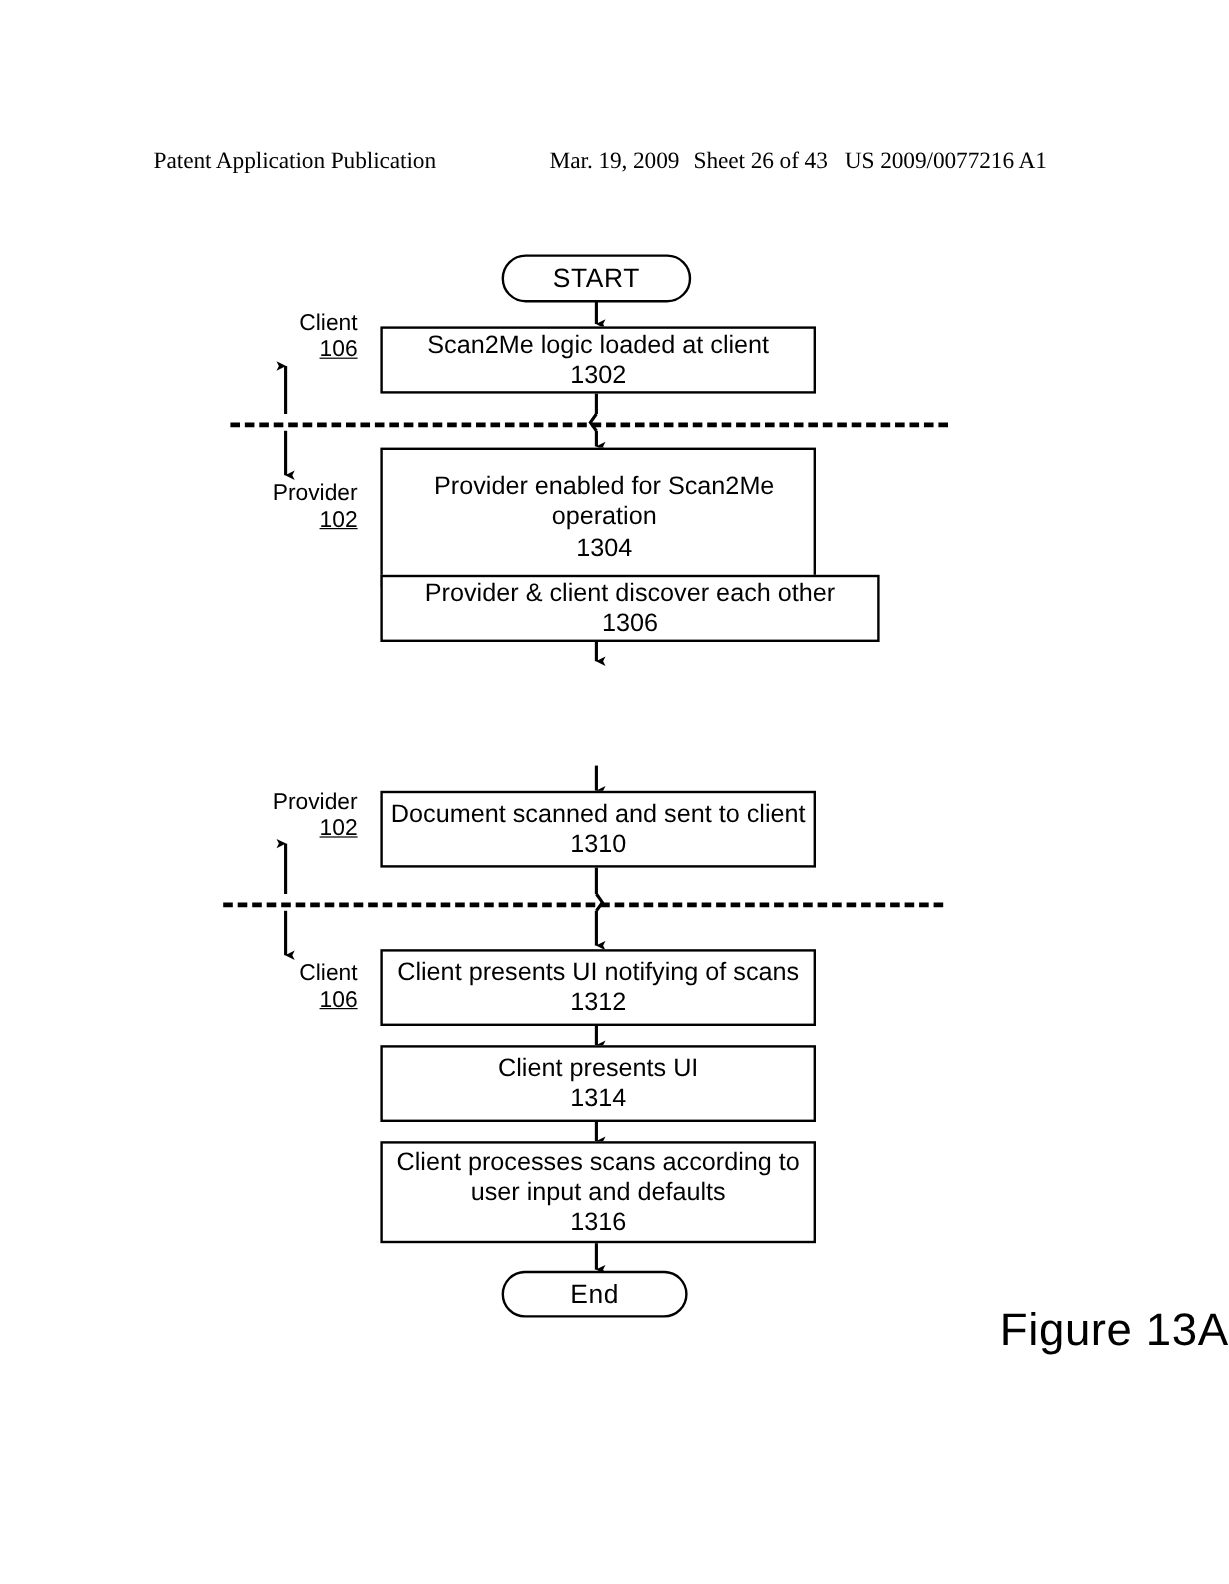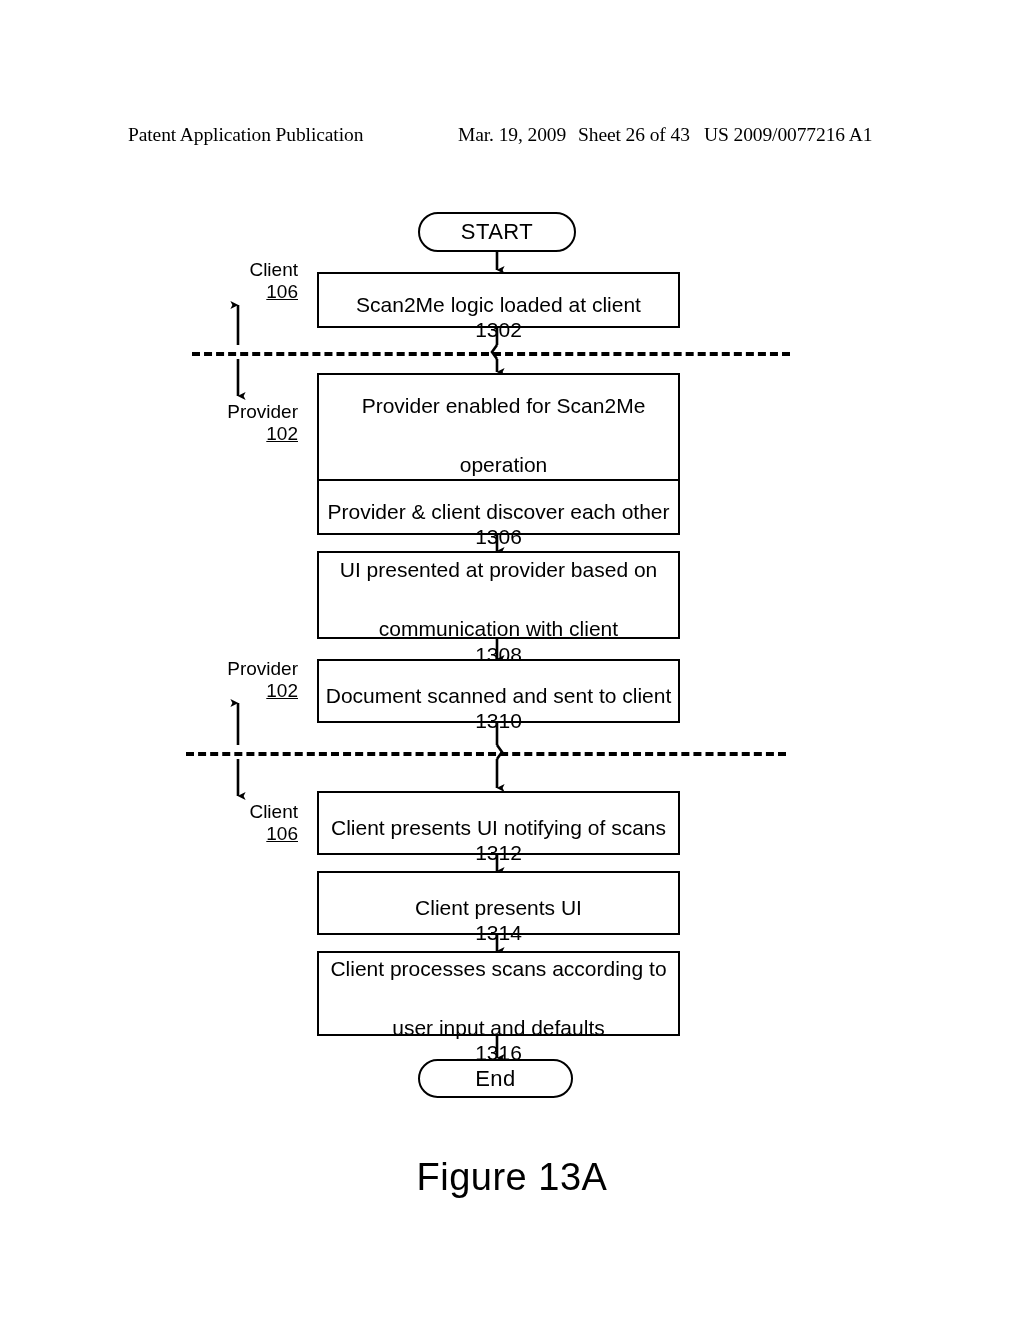--- a/index.html
+++ b/index.html
@@ -80,21 +80,21 @@
     background: #fff;
     display: flex;
     flex-direction: column;
     align-items: center;
     justify-content: center;
     font-size: 21px;
     line-height: 1.20;
     text-align: center;
     padding: 2px 6px;
   }
-  .pbox .pbox-text { display: block; margin-top: 34px; }
+  .pbox .pbox-text { display: block; }
   .pbox .pbox-ref  { display: block; }
 
   
   .divider {
     position: absolute;
     height: 0;
     border-top: 4px dashed #000;
   }
 
   
@@ -105,23 +105,23 @@
     line-height: 1.16;
     white-space: nowrap;
   }
   .lane-label .ll-name { display: block; }
   .lane-label .ll-ref  { display: block; text-decoration: underline; }
 
   
   #figure-caption {
     position: absolute;
     left: 0;
-    top: 1156px;
-    width: 1024px;
-    text-align: center;
+    top: 1088px;
+    width: 1024px;
+    text-align: right;
     font-size: 38px;
     letter-spacing: 0.5px;
   }
 
   
   #connectors {
     position: absolute;
     left: 0;
     top: 0;
     width: 1024px;
@@ -212,30 +212,25 @@
     <span class="pbox-text">Scan2Me logic loaded at client</span>
     <span class="pbox-ref">1302</span>
   </div>
 
   <div class="pbox" style="left:317px; top:373px; width:363px; height:116px;padding-left:16px;">
     <span class="pbox-text">Provider enabled for Scan2Me</span>
     <span class="pbox-text">operation</span>
     <span class="pbox-ref">1304</span>
   </div>
 
-  <div class="pbox" style="left:317px; top:479px; width:363px; height:56px;">
+  <div class="pbox" style="left:317px; top:479px; width:416px; height:56px;">
     <span class="pbox-text">Provider &amp; client discover each other</span>
     <span class="pbox-ref">1306</span>
   </div>
 
-  <div class="pbox" style="left:317px; top:551px; width:363px; height:88px;">
-    <span class="pbox-text">UI presented at provider based on</span>
-    <span class="pbox-text">communication with client</span>
-    <span class="pbox-ref">1308</span>
-  </div>
 
   <div class="pbox" style="left:317px; top:659px; width:363px; height:64px;">
     <span class="pbox-text">Document scanned and sent to client</span>
     <span class="pbox-ref">1310</span>
   </div>
 
   <div class="pbox" style="left:317px; top:791px; width:363px; height:64px;">
     <span class="pbox-text">Client presents UI notifying of scans</span>
     <span class="pbox-ref">1312</span>
   </div>

